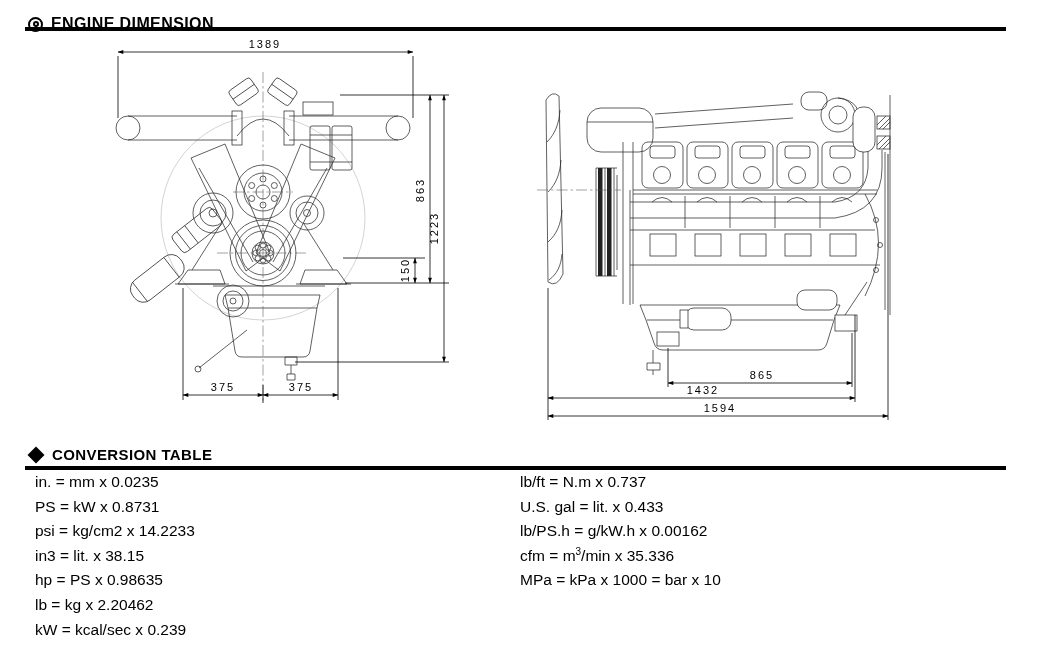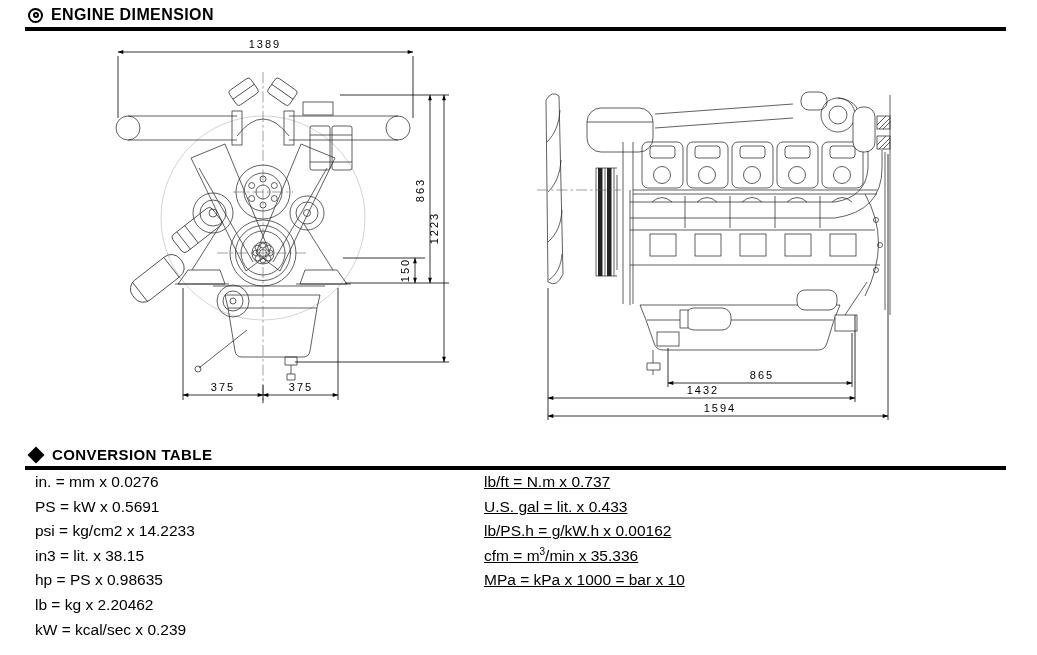--- a/index.html
+++ b/index.html
@@ -23,21 +23,21 @@
   
   .conv-col{position:absolute;top:470px;font-size:15.5px;}
   .conv-col .row{height:24.6px;line-height:24.6px;white-space:nowrap;}
   .conv-col sup{font-size:10px;vertical-align:super;line-height:0;}
 </style>
 </head>
 <body>
 
 <div class="page">
 
-  <div class="sec-header" style="top:6px;">
+  <div class="sec-header" style="top:15px;">
     <span class="bullseye"></span>
     <span class="sec-title">ENGINE DIMENSION</span>
   </div>
   <div class="rule" style="top:27px;"></div>
 
   <svg class="drawing" style="left:95px;top:40px;" width="365" height="370" viewBox="0 0 365 370">
     <defs>
       <marker id="arA" viewBox="0 0 10 10" refX="9.5" refY="5" markerWidth="10" markerHeight="7" orient="auto-start-reverse">
         <path d="M0,1.6 L10,5 L0,8.4 z" fill="#000"></path>
       </marker>
@@ -270,30 +270,30 @@
     <text class="dimtxt" x="185" y="332" text-anchor="middle">1594</text>
   </svg>
 
   <div class="sec-header" style="top:446px;">
     <span class="diamond"></span>
     <span class="sec-title" style="font-size:15px;">CONVERSION TABLE</span>
   </div>
   <div class="rule" style="top:466px;"></div>
 
   <div class="conv-col" style="left:35px;">
-    <div class="row">in. = mm x 0.0276</div>
-    <div class="row">PS = kW x 0.5691</div>
+    <div class="row">in. = mm x 0.0235</div>
+    <div class="row">PS = kW x 0.8731</div>
     <div class="row">psi = kg/cm2 x 14.2233</div>
     <div class="row">in3 = lit. x 38.15</div>
     <div class="row">hp = PS x 0.98635</div>
     <div class="row">lb = kg x 2.20462</div>
     <div class="row">kW = kcal/sec x 0.239</div>
   </div>
 
-  <div class="conv-col" style="left:484px;text-decoration:underline;">
+  <div class="conv-col" style="left:520px;">
     <div class="row">lb/ft = N.m x 0.737</div>
     <div class="row">U.S. gal = lit. x 0.433</div>
     <div class="row">lb/PS.h = g/kW.h x 0.00162</div>
     <div class="row"><span>cfm = m</span><sup>3</sup><span>/min x 35.336</span></div>
     <div class="row">MPa = kPa x 1000 = bar x 10</div>
   </div>
 
 </div>
 
 </body></html>

